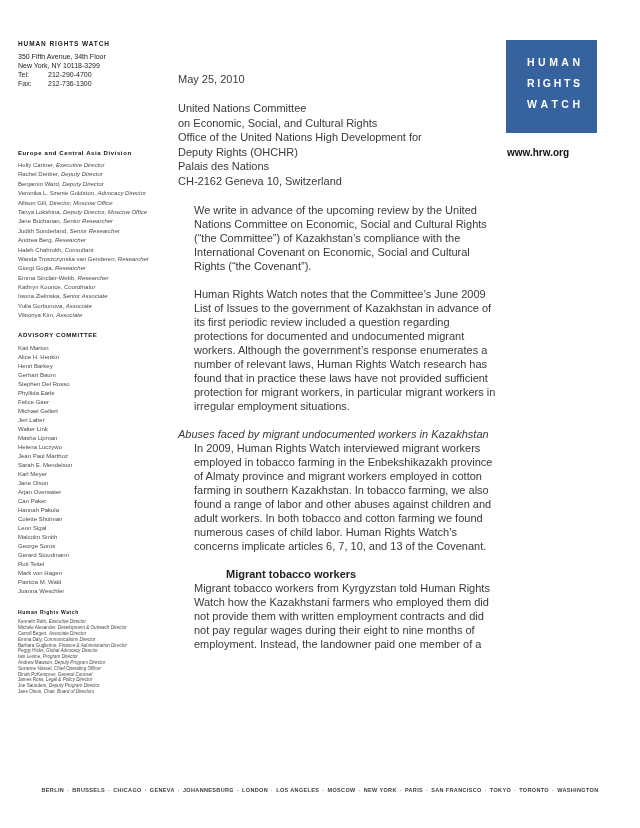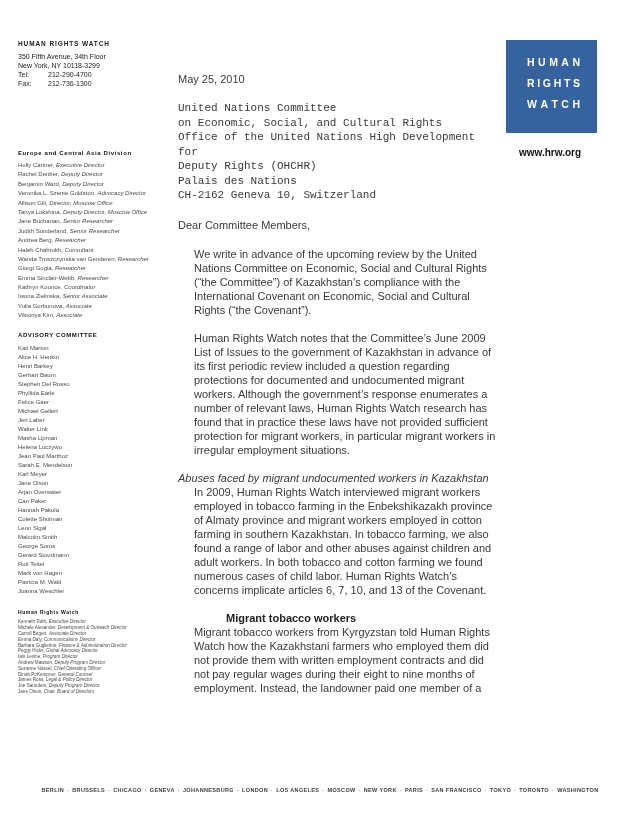--- a/index.html
+++ b/index.html
@@ -27,27 +27,27 @@
   .hrw .sb-title { font-size:5px; margin-bottom:4px; }
   .hrw .sb-item { font-size:4.6px; line-height:5.2px; margin-bottom:0.6px; }
 
   
   .logo-box {
     position:absolute; left:506px; top:40px; width:91px; height:93px;
     box-sizing:border-box; padding:17px 17px 0 21px;
     display:flex; flex-direction:column; gap:10px;
   }
   .logo-line { display:flex; justify-content:space-between; color:#fff; font-weight:bold; font-size:10.5px; line-height:11px; }
-  .logo-url { position:absolute; left:507px; top:147px; font-weight:bold; font-size:10px; color:#111;margin-left:12px; }
+  .logo-url { position:absolute; left:507px; top:147px; font-weight:bold; font-size:10px; color:#111; }
 
   
   .main { position:absolute; left:178px; top:72px; width:318px; font-size:11px; line-height:14px; color:#3a3a3a; }
   .date { margin-bottom:15px; }
   .recipient { margin-bottom:15px; }
-  .addr-line { line-height:14.5px;font-family:Liberation Mono, monospace; }
+  .addr-line { line-height:14.5px; }
   .subject { font-weight:bold; color:#222; margin-bottom:15px; }
   .salutation { margin-bottom:15px; }
   .para { margin:0 0 14px 16px; }
   .sec-title-italic { font-style:italic; }
   .sec-title-bold { font-weight:bold; color:#222;padding-left:48px; }
 
   
   .footer {
     position:absolute; left:0; right:0; top:787px; text-align:center;
     font-size:5.5px; font-weight:bold; letter-spacing:0.35px; color:#3d3d3d;
@@ -178,21 +178,20 @@
   <div class="main">
     <div class="date">May 25, 2010</div>
     <div class="recipient">
         <div class="addr-line">United Nations Committee</div>
         <div class="addr-line">on Economic, Social, and Cultural Rights</div>
         <div class="addr-line">Office of the United Nations High Development for</div>
         <div class="addr-line">Deputy Rights (OHCHR)</div>
         <div class="addr-line">Palais des Nations</div>
         <div class="addr-line">CH-2162 Geneva 10, Switzerland</div>
       </div>
-    <div class="salutation">Dear Committee Members,</div>
     <p class="para">We write in advance of the upcoming review by the United Nations Committee on Economic, Social and Cultural Rights (“the Committee”) of Kazakhstan’s compliance with the International Covenant on Economic, Social and Cultural Rights (“the Covenant”).</p>
     <p class="para">Human Rights Watch notes that the Committee’s June 2009 List of Issues to the government of Kazakhstan in advance of its first periodic review included a question regarding protections for documented and undocumented migrant workers. Although the government’s response enumerates a number of relevant laws, Human Rights Watch research has found that in practice these laws have not provided sufficient protection for migrant workers, in particular migrant workers in irregular employment situations.</p>
     <div class="sec-title-italic">Abuses faced by migrant undocumented workers in Kazakhstan</div>
     <p class="para">In 2009, Human Rights Watch interviewed migrant workers employed in tobacco farming in the Enbekshikazakh province of Almaty province and migrant workers employed in cotton farming in southern Kazakhstan. In tobacco farming, we also found a range of labor and other abuses against children and adult workers. In both tobacco and cotton farming we found numerous cases of child labor. Human Rights Watch’s concerns implicate articles 6, 7, 10, and 13 of the Covenant.</p>
     <div class="sec-title-bold">Migrant tobacco workers</div>
     <p class="para">Migrant tobacco workers from Kyrgyzstan told Human Rights Watch how the Kazakhstani farmers who employed them did not provide them with written employment contracts and did not pay regular wages during their eight to nine months of employment. Instead, the landowner paid one member of a</p>
   </div>
 
   <div class="footer"><span class="city">BERLIN</span><span class="city-sep">·</span><span class="city">BRUSSELS</span><span class="city-sep">·</span><span class="city">CHICAGO</span><span class="city-sep">·</span><span class="city">GENEVA</span><span class="city-sep">·</span><span class="city">JOHANNESBURG</span><span class="city-sep">·</span><span class="city">LONDON</span><span class="city-sep">·</span><span class="city">LOS ANGELES</span><span class="city-sep">·</span><span class="city">MOSCOW</span><span class="city-sep">·</span><span class="city">NEW YORK</span><span class="city-sep">·</span><span class="city">PARIS</span><span class="city-sep">·</span><span class="city">SAN FRANCISCO</span><span class="city-sep">·</span><span class="city">TOKYO</span><span class="city-sep">·</span><span class="city">TORONTO</span><span class="city-sep">·</span><span class="city">WASHINGTON</span></div>
 

